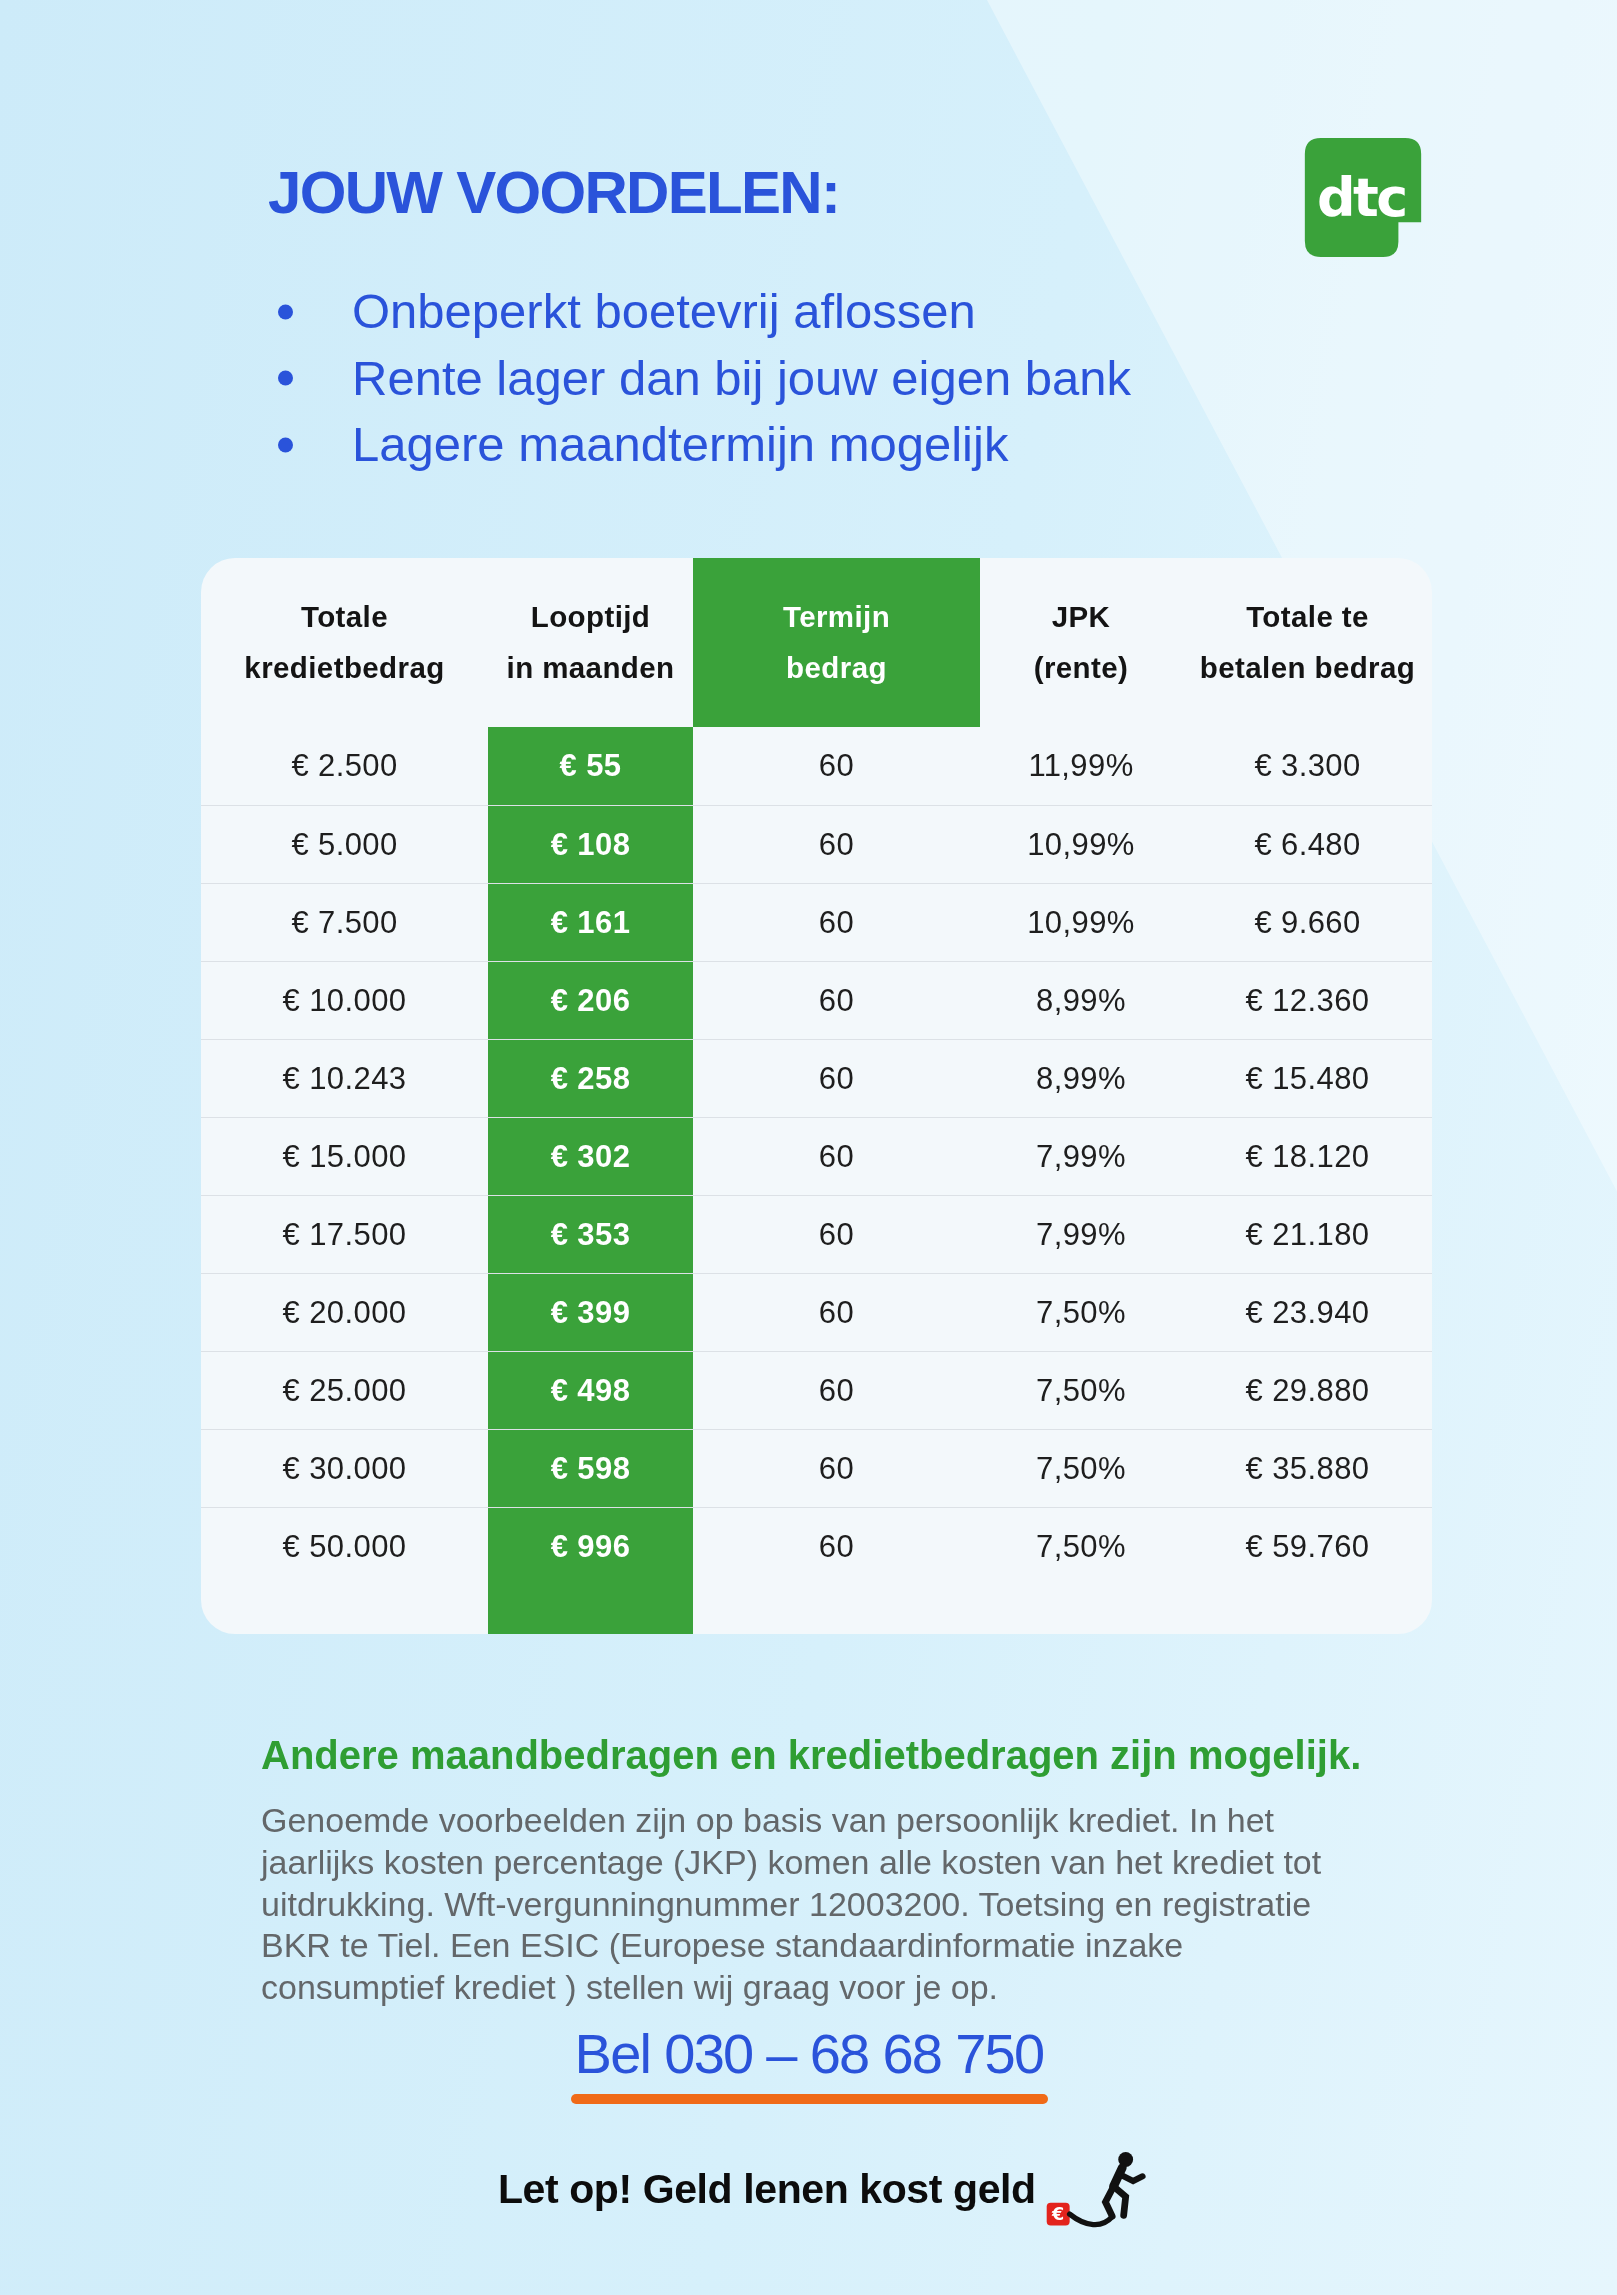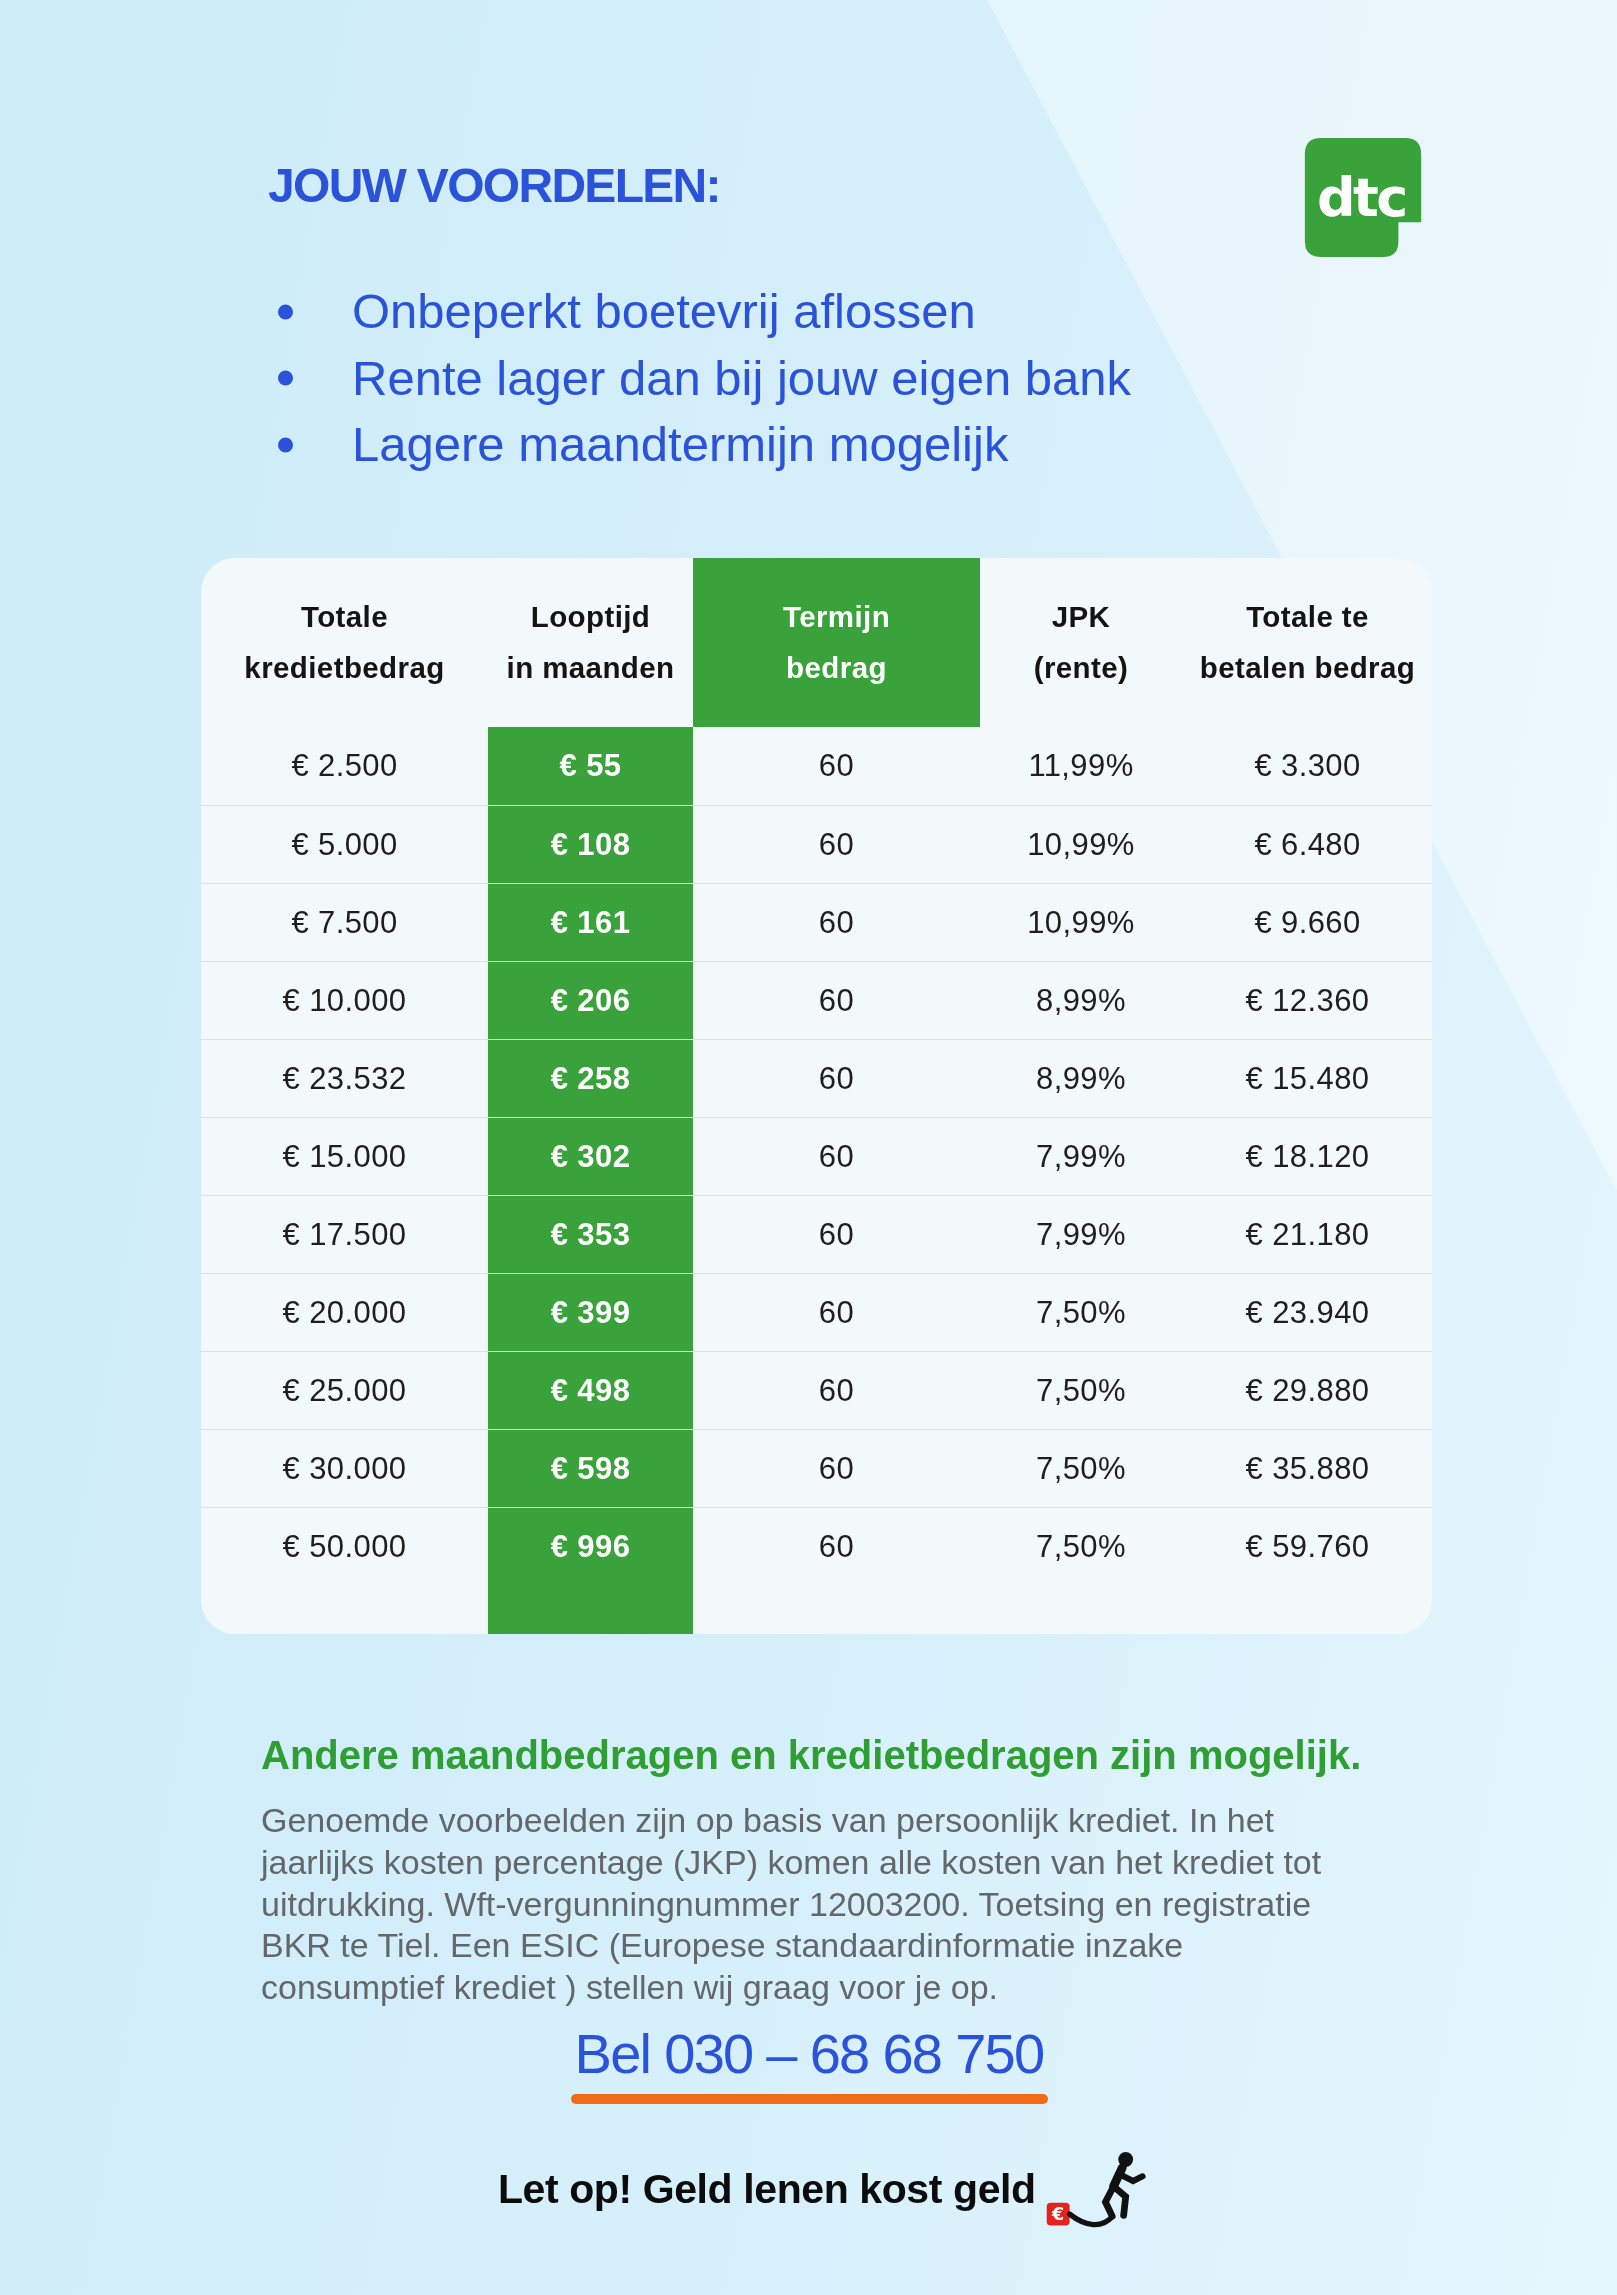--- a/index.html
+++ b/index.html
@@ -17,21 +17,21 @@
     position:absolute; inset:0;
     background: rgba(255,255,255,0.38);
     clip-path: polygon(61% 0, 100% 0, 100% 52%);
     pointer-events:none;
   }
 
   
   .title {
     position:absolute; left:268px; top:158px;
     margin:0;
-    font-size:48px; font-weight:800; letter-spacing:-1.7px;
+    font-size:60px; font-weight:800; letter-spacing:-1.7px;
     color:#2a53da;
   }
   .logo { position:absolute; left:1304px; top:137px; width:118px; height:121px; }
 
   .benefits {
     position:absolute; left:268px; top:287px;
     margin:0; padding:0; list-style:none;
   }
   .benefits li {
     position:relative;
@@ -156,21 +156,21 @@
         <div class="cell">€ 9.660</div>
       </div>
       <div class="t-row data-row">
         <div class="cell">€ 10.000</div>
         <div class="cell green">€ 206</div>
         <div class="cell">60</div>
         <div class="cell">8,99%</div>
         <div class="cell">€ 12.360</div>
       </div>
       <div class="t-row data-row">
-        <div class="cell">€ 23.532</div>
+        <div class="cell">€ 10.243</div>
         <div class="cell green">€ 258</div>
         <div class="cell">60</div>
         <div class="cell">8,99%</div>
         <div class="cell">€ 15.480</div>
       </div>
       <div class="t-row data-row">
         <div class="cell">€ 15.000</div>
         <div class="cell green">€ 302</div>
         <div class="cell">60</div>
         <div class="cell">7,99%</div>

